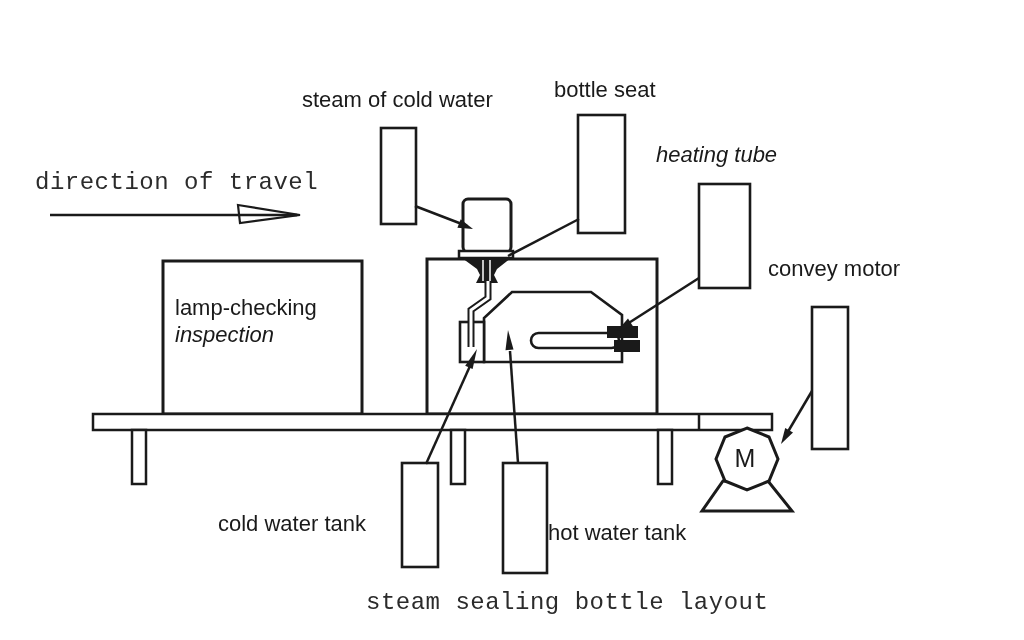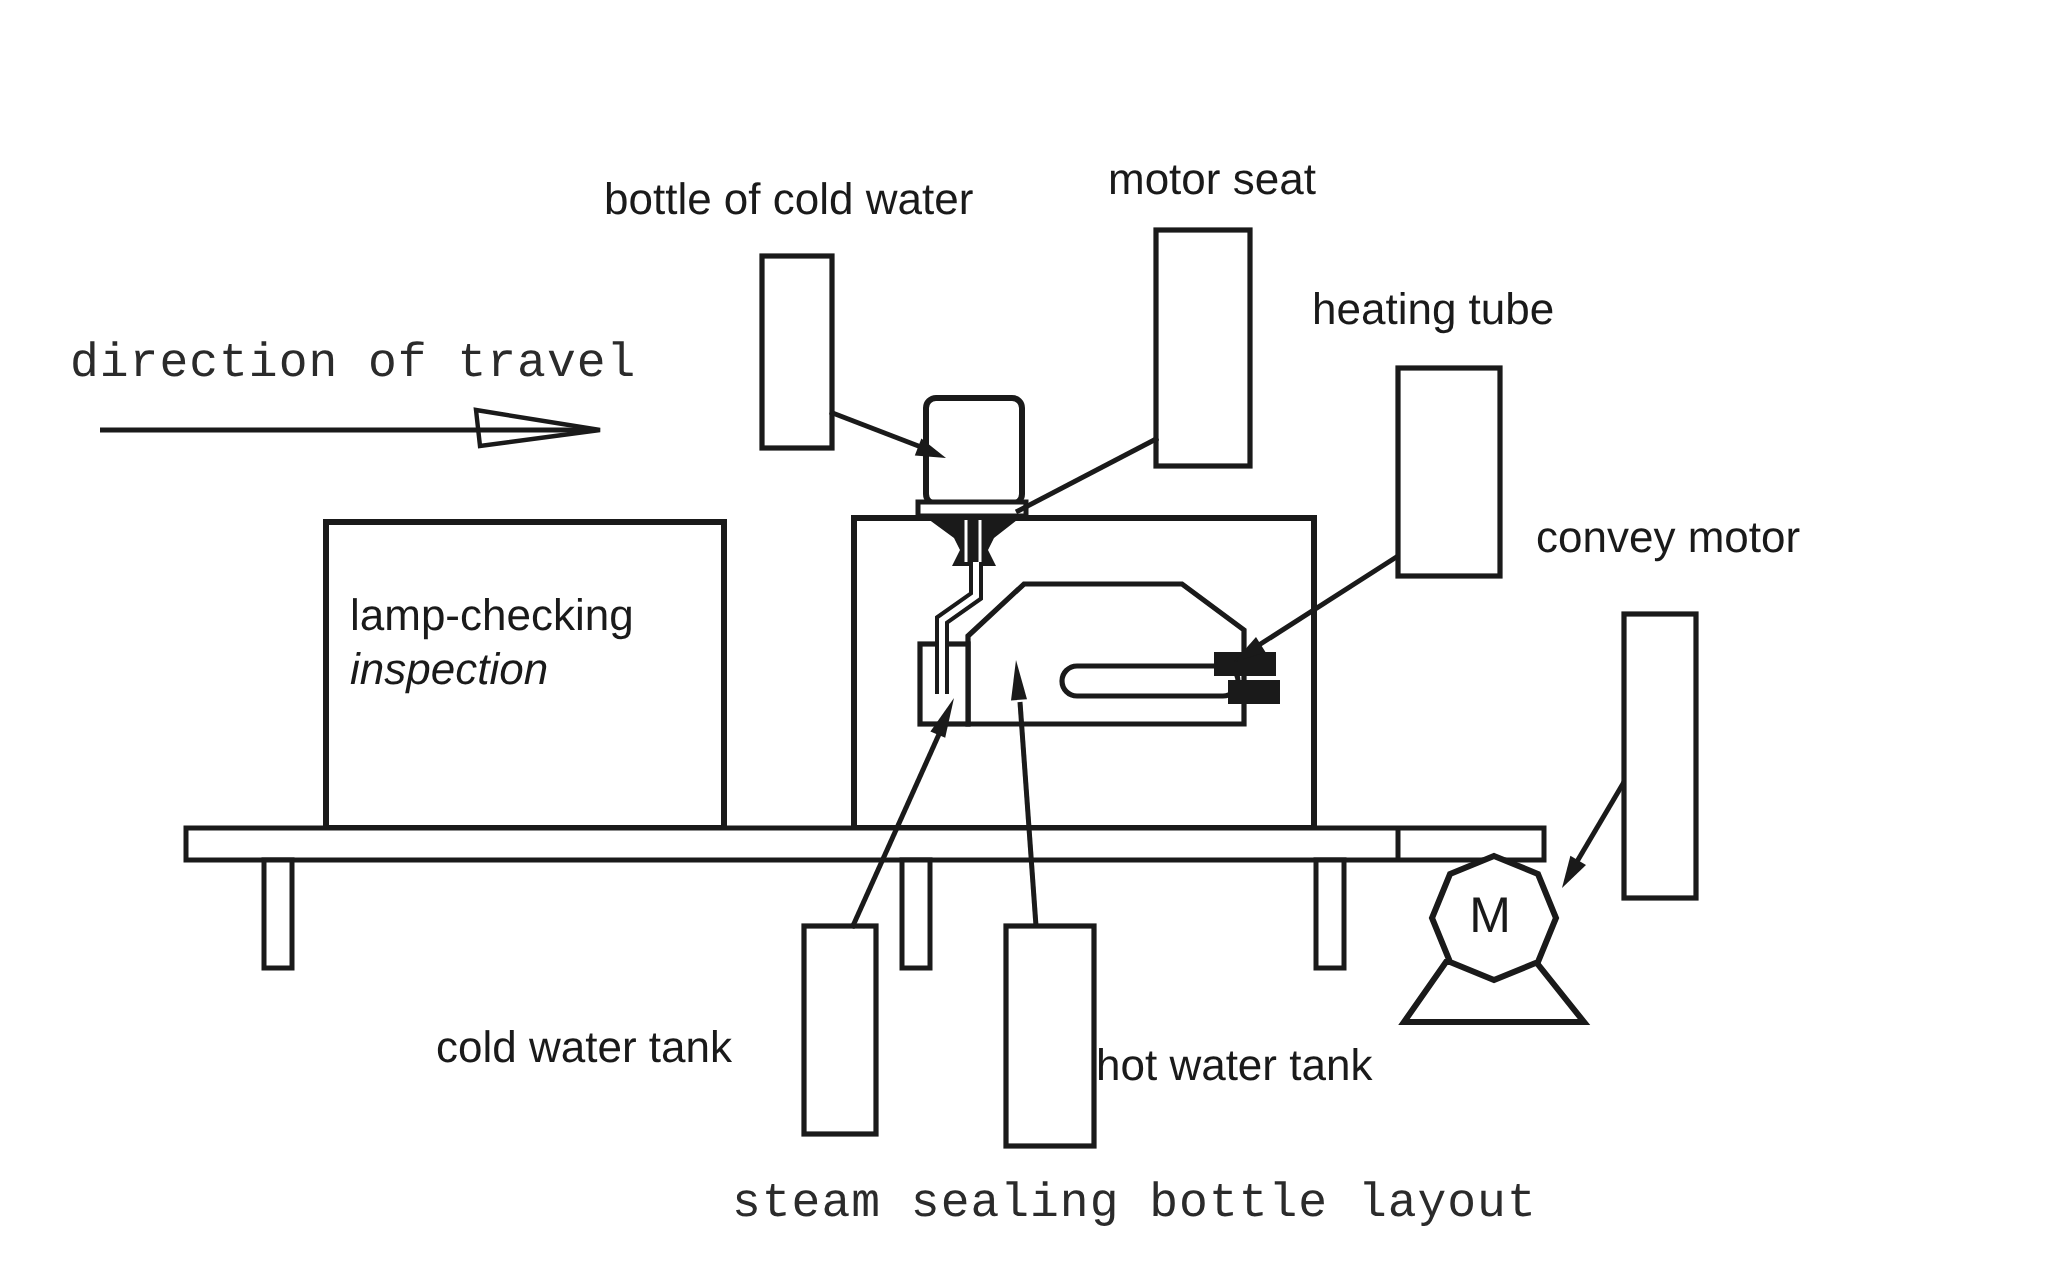--- a/index.html
+++ b/index.html
@@ -73,25 +73,25 @@
 
     <line class="ln" stroke-width="2.5" x1="426" y1="464" x2="470" y2="366"></line>
     <polygon class="ink" points="477,349 472.6,368.9 465.2,365.7"></polygon>
 
     <line class="ln" stroke-width="2.5" x1="518" y1="463" x2="510" y2="351"></line>
     <polygon class="ink" points="508,330 513.5,349.6 505.5,350.2"></polygon>
   </svg>
 
   <span class="label mono" style="left:35px;top:170px;">direction of travel</span>
 
-  <span class="label" style="left:302px;top:87px;">bottle of cold water</span>
+  <span class="label" style="left:302px;top:87px;">steam of cold water</span>
 
-  <span class="label" style="left:554px;top:77px;">motor seat</span>
+  <span class="label" style="left:554px;top:77px;">bottle seat</span>
 
-  <span class="label" style="left:656px;top:142px;">heating tube</span>
+  <span class="label" style="left:656px;top:142px;font-style:italic;">heating tube</span>
 
   <span class="label" style="left:768px;top:256px;">convey motor</span>
 
   <span class="label" style="left:175px;top:295px;">lamp-checking</span>
   <span class="label" style="left:175px;top:322px;font-style:italic;">inspection</span>
 
   <span class="label" style="left:548px;top:520px;">hot water tank</span>
 
   <span class="label" style="left:218px;top:511px;">cold water tank</span>
 

